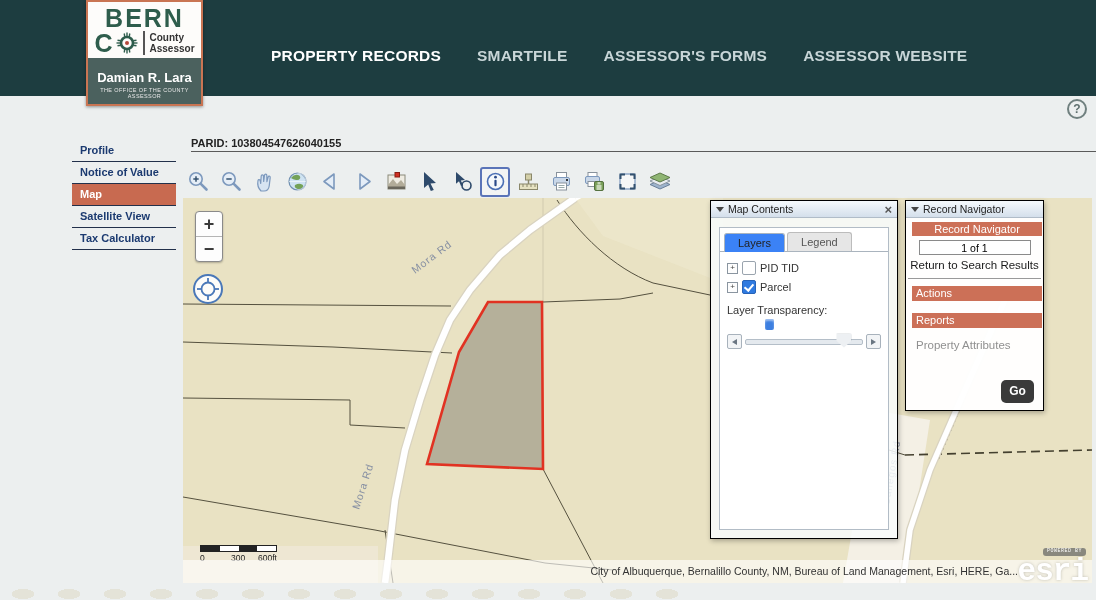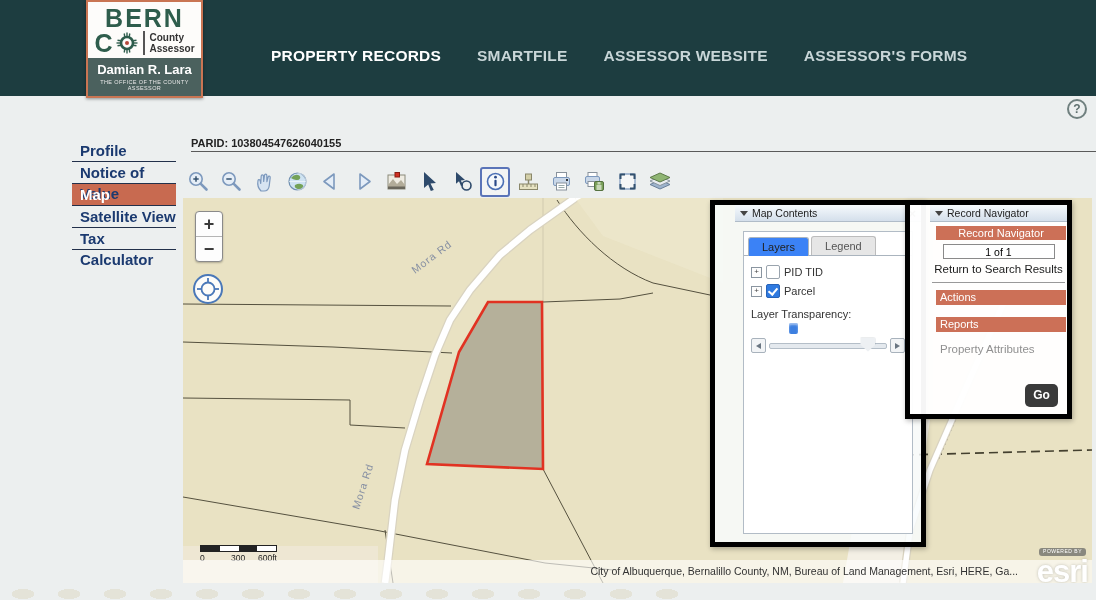--- a/index.html
+++ b/index.html
@@ -13,34 +13,34 @@
         box-shadow:0 1px 3px rgba(0,0,0,.4);}
   .logo-top{background:#fdfcfa;border:2px solid #c97553;border-bottom:none;
             padding:4px 6px 3px 6px;text-align:center;}
   .logo-bern{color:#2e5d4c;font-weight:bold;font-size:25px;letter-spacing:2px;line-height:24px;}
   .logo-co-row{display:flex;align-items:center;justify-content:center;gap:3px;margin-top:1px;}
   .logo-co{color:#2e5d4c;font-weight:bold;font-size:25px;line-height:24px;}
   .logo-divider{width:2px;height:24px;background:#555;margin:0 2px;}
   .logo-sub{font-size:10px;color:#333;text-align:left;line-height:11px;font-weight:bold;}
   .logo-bottom{background:#4b615e;border:2px solid #c97553;border-top:none;
                padding:4px 2px 5px 2px;text-align:center;}
-  .logo-name{color:#fff;font-weight:bold;font-size:13px;}
+  .logo-name{color:#fff;font-weight:bold;font-size:13px;margin-top:8px;}
   .logo-tagline{color:#e8e8e8;font-size:5.5px;letter-spacing:.4px;margin-top:2px;}
   .nav{position:absolute;left:271px;top:47px;display:flex;gap:36px;}
   .nav-item{font-weight:bold;font-size:15.5px;color:#c8d6d8;letter-spacing:.2px;cursor:pointer;}
   .nav-item.active{color:#ffffff;}
 
   .help{position:absolute;left:1067px;top:99px;width:16px;height:16px;border:2px solid #70807f;
         border-radius:50%;color:#5f706f;font-weight:bold;font-size:12px;line-height:16px;
         text-align:center;cursor:pointer;z-index:4;}
 
   
   .sidebar{position:absolute;left:72px;top:140px;width:104px;}
   .side-item{height:21px;line-height:21px;border-bottom:1px solid #22304a;color:#1b3a70;
-             font-weight:bold;font-size:15px;padding-left:8px;cursor:pointer;}
+             font-weight:bold;font-size:11px;padding-left:8px;cursor:pointer;}
   .side-item.active{background:#c86a50;color:#fff;}
 
   
   .rec-head{position:absolute;left:183px;top:137px;width:913px;margin-left:8px;}
   .rec-row1{font-weight:bold;font-size:11px;color:#222;padding-bottom:2px;
             border-bottom:1px solid #5a5a5a;}
   .rec-row2{display:flex;justify-content:space-between;align-items:flex-end;
             font-weight:bold;font-size:11px;color:#222;padding:1px 3px 2px 0;
             border-bottom:1px solid #5a5a5a;}
 
@@ -64,29 +64,29 @@
   .scale-seg{display:flex;height:5px;border:1px solid #222;background:#fff;}
   .scale-seg i{flex:1;}
   .scale-seg i:nth-child(odd){background:#222;}
   .scale-labels{position:relative;height:11px;font-size:8.5px;color:#222;margin-top:1px;}
   .scale-labels .s0{position:absolute;left:0;}
   .scale-labels .s300{position:absolute;left:31px;}
   .scale-labels .s600{position:absolute;left:58px;}
   .attrib{position:absolute;left:0;bottom:0;width:100%;height:23px;background:rgba(255,255,255,.62);
           font-size:10.5px;color:#333;line-height:23px;text-align:right;
           padding-right:74px;box-sizing:border-box;white-space:nowrap;overflow:hidden;}
-  .esri{position:absolute;right:4px;bottom:-4px;text-align:right;line-height:1;}
+  .esri{position:absolute;right:4px;bottom:-4px;text-align:right;line-height:1;font-family:Liberation Mono, monospace;}
   .powered{display:inline-block;background:rgba(120,120,114,.85);color:#fff;font-size:5px;
            letter-spacing:.5px;padding:1.5px 4px;border-radius:3px;margin-right:2px;}
   .esri-word{color:#fff;font-weight:bold;font-size:31px;letter-spacing:-1px;
              text-shadow:0 0 3px rgba(90,90,80,.35);}
 
   
-  .panel{position:absolute;border:5px solid #000000;box-shadow:1px 2px 5px rgba(0,0,0,.28);
-         background:rgba(248,251,253,.85);padding-left:20px;}
+  .panel{position:absolute;border:1px solid #000000;box-shadow:1px 2px 5px rgba(0,0,0,.28);
+         background:rgba(248,251,253,.85);}
   .ptitle{height:16px;background:linear-gradient(#f6fafd,#d4dfeb);border-bottom:1px solid #b0bcc8;
           display:flex;align-items:center;padding:0 5px;font-size:10.5px;color:#222;}
   .tri{width:0;height:0;border-left:4px solid transparent;border-right:4px solid transparent;
        border-top:5px solid #444;margin-right:4px;}
   .ptitle .t{flex:1;}
   .pclose{color:#555;font-weight:bold;font-size:13px;cursor:pointer;line-height:13px;}
 
   .mc-panel{left:710px;top:200px;width:186px;height:337px;}
   .mc-box{margin:9px 8px;background:#fff;border:1px solid #b2bcc6;height:301px;position:relative;}
   .tabs{display:flex;align-items:flex-end;padding:4px 4px 0 4px;border-bottom:1px solid #aab4be;}
@@ -137,22 +137,22 @@
 </style>
 </head>
 <body>
 
 <div class="stage">
 
   <div class="header">
     <div class="nav">
       <div class="nav-item active">PROPERTY RECORDS</div>
       <div class="nav-item">SMARTFILE</div>
+      <div class="nav-item">ASSESSOR'S FORMS</div>
       <div class="nav-item">ASSESSOR WEBSITE</div>
-      <div class="nav-item">ASSESSOR'S FORMS</div>
     </div>
   </div>
 
   <div class="logo">
     <div class="logo-top">
       <div class="logo-bern">BERN</div>
       <div class="logo-co-row">
         <span class="logo-co">C</span>
         <svg width="22" height="22" viewBox="0 0 22 22">
           <circle cx="11" cy="11" r="6" fill="none" stroke="#2e5d4c" stroke-width="2.6"></circle>

